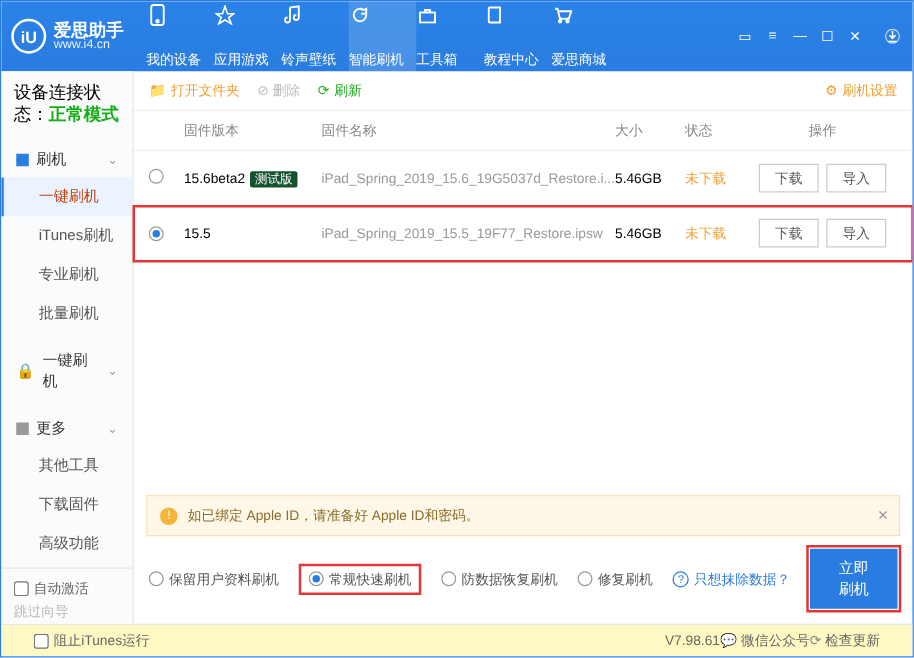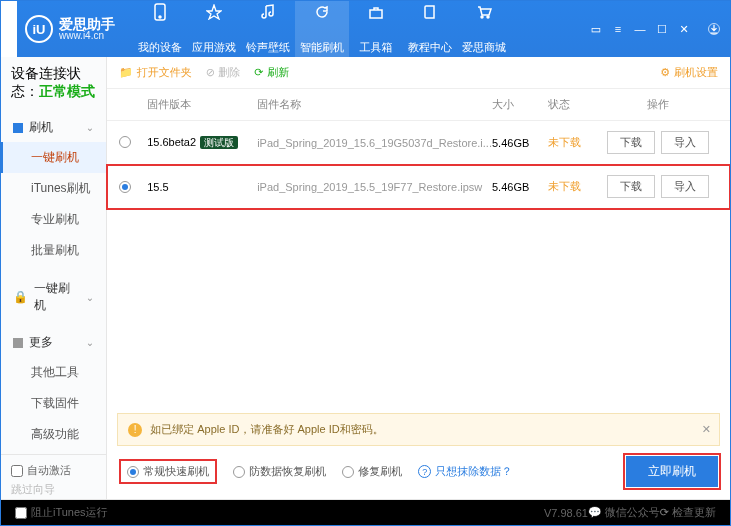--- a/index.html
+++ b/index.html
@@ -1,24 +1,24 @@
 <!DOCTYPE html>
 <html><head>
 <meta charset="utf-8">
 <style>
 * { margin: 0; padding: 0; box-sizing: border-box; font-family: "Microsoft YaHei", sans-serif; }
 body { width: 731px; height: 526px; background: #fff; font-size: 12px; overflow: hidden; border: 1px solid #2a7de0; }
 
-.titlebar { height: 56px; background: linear-gradient(#2a82e8,#2a7de0); display: flex; align-items: center; color: #fff; padding: 0 10px 0 8px; margin-left: 16px; }
+.titlebar { height: 56px; background: linear-gradient(#2a82e8,#2a7de0); display: flex; align-items: center; color: #fff; padding: 0 10px 0 8px; }
 .logo-wrap { display: flex; align-items: center; gap: 6px; }
 .logo-circ { width: 28px; height: 28px; border: 2px solid #fff; border-radius: 50%; display: flex; align-items: center; justify-content: center; font-weight: bold; font-size: 13px; }
 .logo-txt .t1 { font-size: 14px; font-weight: bold; line-height: 1; }
 .logo-txt .t2 { font-size: 10px; opacity: .9; line-height: 1; }
 .navbar { display: flex; margin-left: 18px; height: 100%; }
-.nav-item { width: 54px; display: flex; flex-direction: column; align-items: center; justify-content: center; gap: 19px; cursor: pointer; font-size: 11px; }
+.nav-item { width: 54px; display: flex; flex-direction: column; align-items: flex-start; justify-content: center; gap: 19px; cursor: pointer; font-size: 11px; }
 .nav-item.active { background: rgba(255,255,255,.15); }
 .nav-ico { width: 18px; height: 18px; display: flex; align-items: center; justify-content: center; }
 .title-ctrl { margin-left: auto; display: flex; gap: 10px; align-items: center; }
 .title-ctrl span { width: 12px; height: 12px; display: inline-flex; align-items: center; justify-content: center; cursor: pointer; font-size: 11px; }
 .dl-circ { width: 26px; height: 26px; border: 1px solid rgba(255,255,255,.7); border-radius: 50%; display: flex; align-items: center; justify-content: center; margin-left: 8px; }
 
 .body { display: flex; height: calc(100% - 56px - 26px); }
 
 .sidebar { width: 150px; border-right: 1px solid #e6e6e6; display: flex; flex-direction: column; background: #fafbfc; }
 .conn-status { padding: 8px 10px; font-size: 14px; }
@@ -64,21 +64,21 @@
 .notice .warn { width: 14px; height: 14px; background: #f5b53c; border-radius: 50%; color: #fff; display: flex; align-items: center; justify-content: center; font-size: 10px; }
 .notice .x { position: absolute; right: 8px; color: #999; cursor: pointer; }
 
 .options { padding: 10px 12px 12px; display: flex; align-items: center; gap: 16px; font-size: 11px; color: #555; flex-wrap: nowrap; }
 .opt { display: flex; align-items: center; gap: 4px; cursor: pointer; white-space: nowrap; }
 .opt.boxed { border: 2px solid #e63434; padding: 3px 6px; }
 .info-ico { width: 13px; height: 13px; border: 1px solid #2a7de0; color: #2a7de0; border-radius: 50%; display: inline-flex; align-items: center; justify-content: center; font-size: 9px; }
 .link { color: #2a7de0; cursor: pointer; }
 .btn-primary { background: #2a7de0; color: #fff; border: none; padding: 7px 22px; cursor: pointer; outline: 2px solid #e63434; outline-offset: 1px; margin-left: auto; font-size: 12px; }
 
-.statusbar { height: 26px; border-top: 1px solid #e6e6e6; display: flex; align-items: center; padding: 0 14px; font-size: 11px; color: #666; background: #000000; }
+.statusbar { height: 26px; border-top: 1px solid #e6e6e6; display: flex; align-items: center; padding: 0 26px; font-size: 11px; color: #666; background: #fef9c3; }
 .statusbar .right { margin-left: auto; display: flex; align-items: center; }
 .sb-ico { color: #888; }
 
 input[type=checkbox] { width: 12px; height: 12px; }
 svg { display: block; }
 </style>
 </head>
 <body>
 
 <div class="titlebar">
@@ -254,20 +254,24 @@
     </div>
 
 
     <div class="notice">
       <span class="warn">!</span>
       <span>如已绑定 Apple ID，请准备好 Apple ID和密码。</span>
       <span class="x">✕</span>
     </div>
 
     <div class="options">
+      <label class="opt">
+          <span class="radio"></span>
+          <span>保留用户资料刷机</span>
+        </label>
       <label class="opt boxed">
           <span class="radio on"></span>
           <span>常规快速刷机</span>
         </label>
       <label class="opt">
           <span class="radio"></span>
           <span>防数据恢复刷机</span>
         </label>
       <label class="opt">
           <span class="radio"></span>

